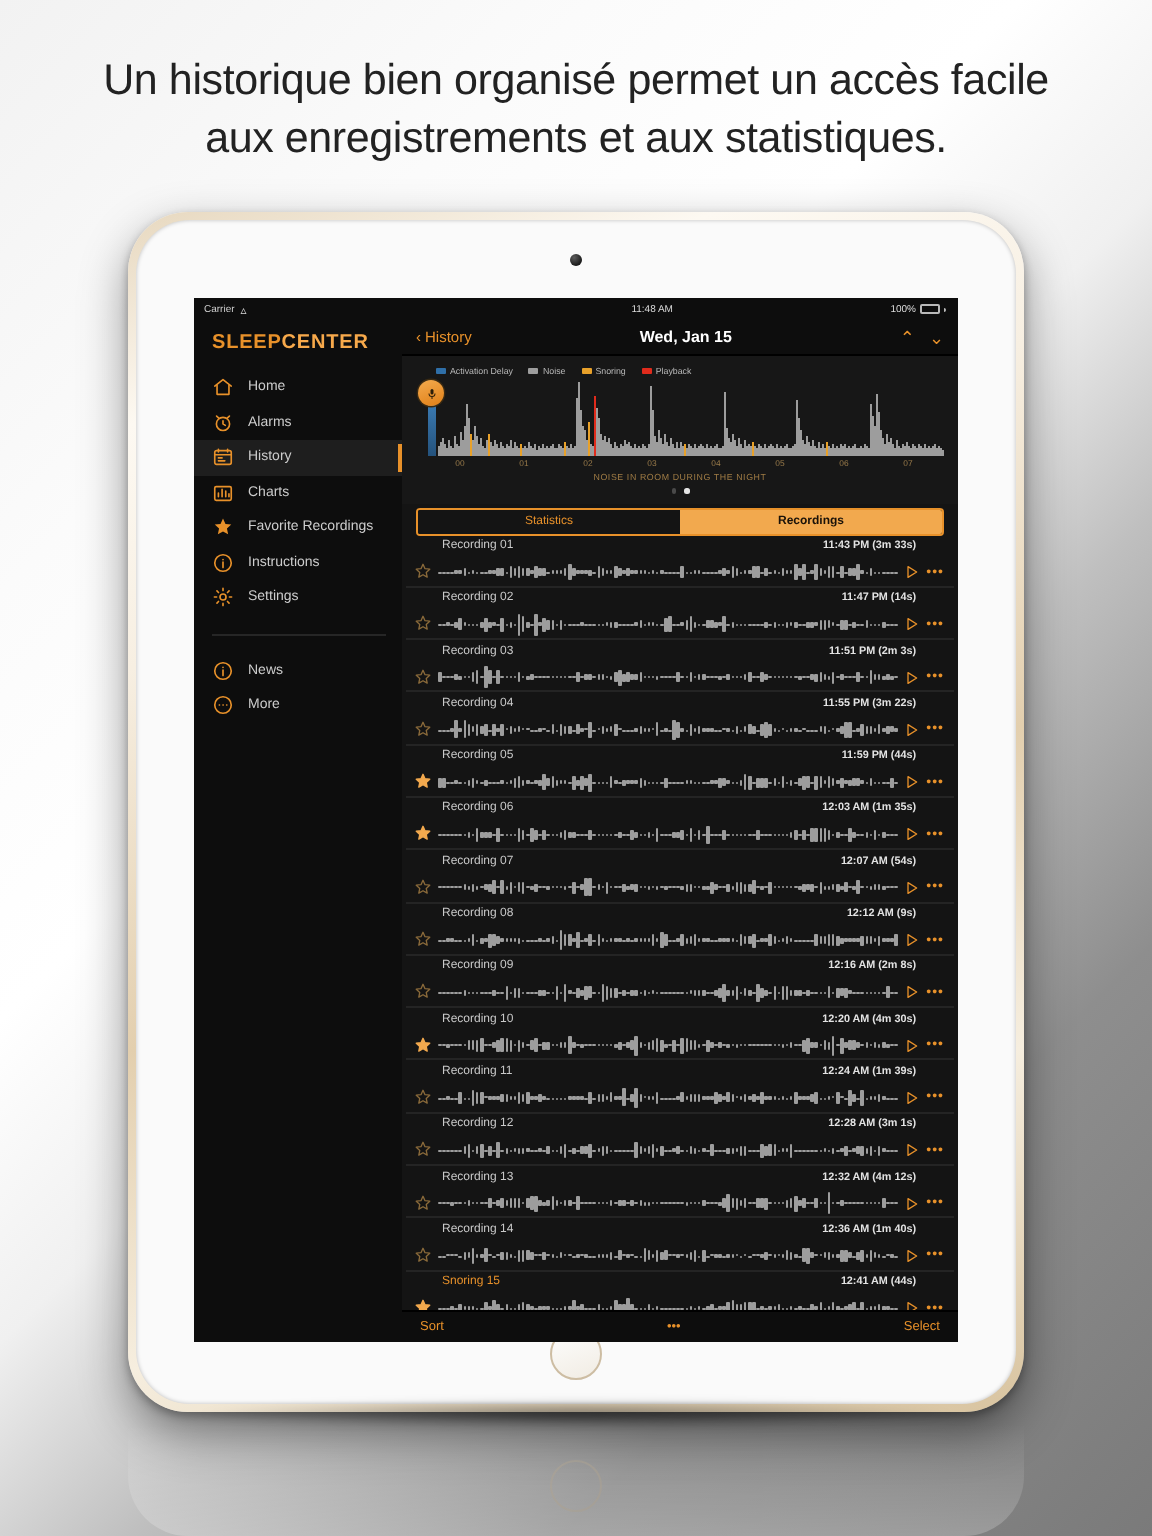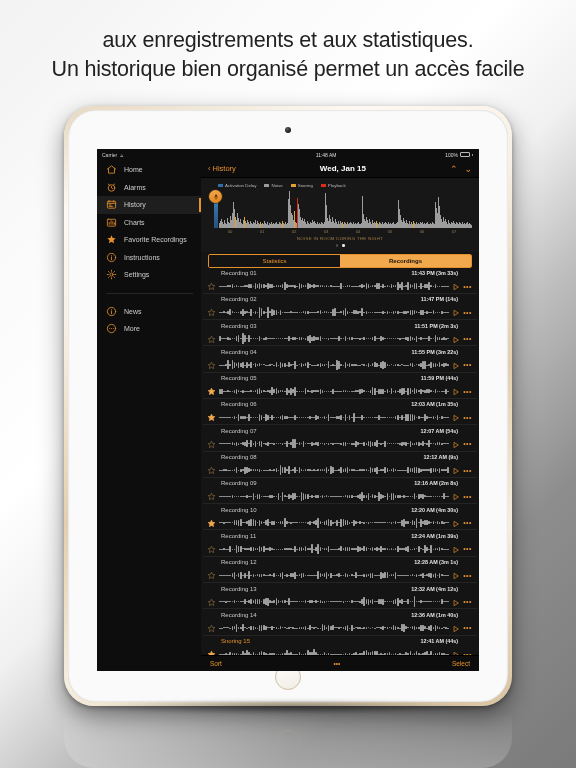--- a/index.html
+++ b/index.html
@@ -163,35 +163,38 @@
   .floorshadow {
     position:absolute; left:96px; top:700px; width:384px; height:14px;
     background:radial-gradient(ellipse at center,rgba(0,0,0,.45),rgba(0,0,0,0) 70%);
     filter:blur(2px);
   }
 </style>
 </head>
 <body>
 
 <div class="headline">
+  <div>Un historique bien organisé permet un accès facile</div>
   <div>aux enregistrements et aux statistiques.</div>
-  <div>Un historique bien organisé permet un accès facile</div>
 </div>
 
 <div class="tablet">
   <div class="tablet-face">
     <div class="camera"></div>
     <div class="home-btn"></div>
 
     <div class="screen">
 
       <div class="sidebar">
         <div class="statusbar-left">
           <span>Carrier</span>
           <span class="wifi-ic">▵</span>
+        </div>
+        <div class="brand">
+          <span class="s1">SLEEP</span><span class="s2">CENTER</span>
         </div>
         <div class="navlist">
             <div class="navitem">
               <span>
                 <svg class="ico" viewBox="0 0 24 24" fill="none" stroke="#e8912a" stroke-width="1.8" stroke-linecap="round" stroke-linejoin="round">
                   <path d="M3 11l9-7 9 7"></path>
                   <path d="M5.5 10v10h13V10"></path>
                 </svg>
               </span>
               <span>Home</span>

